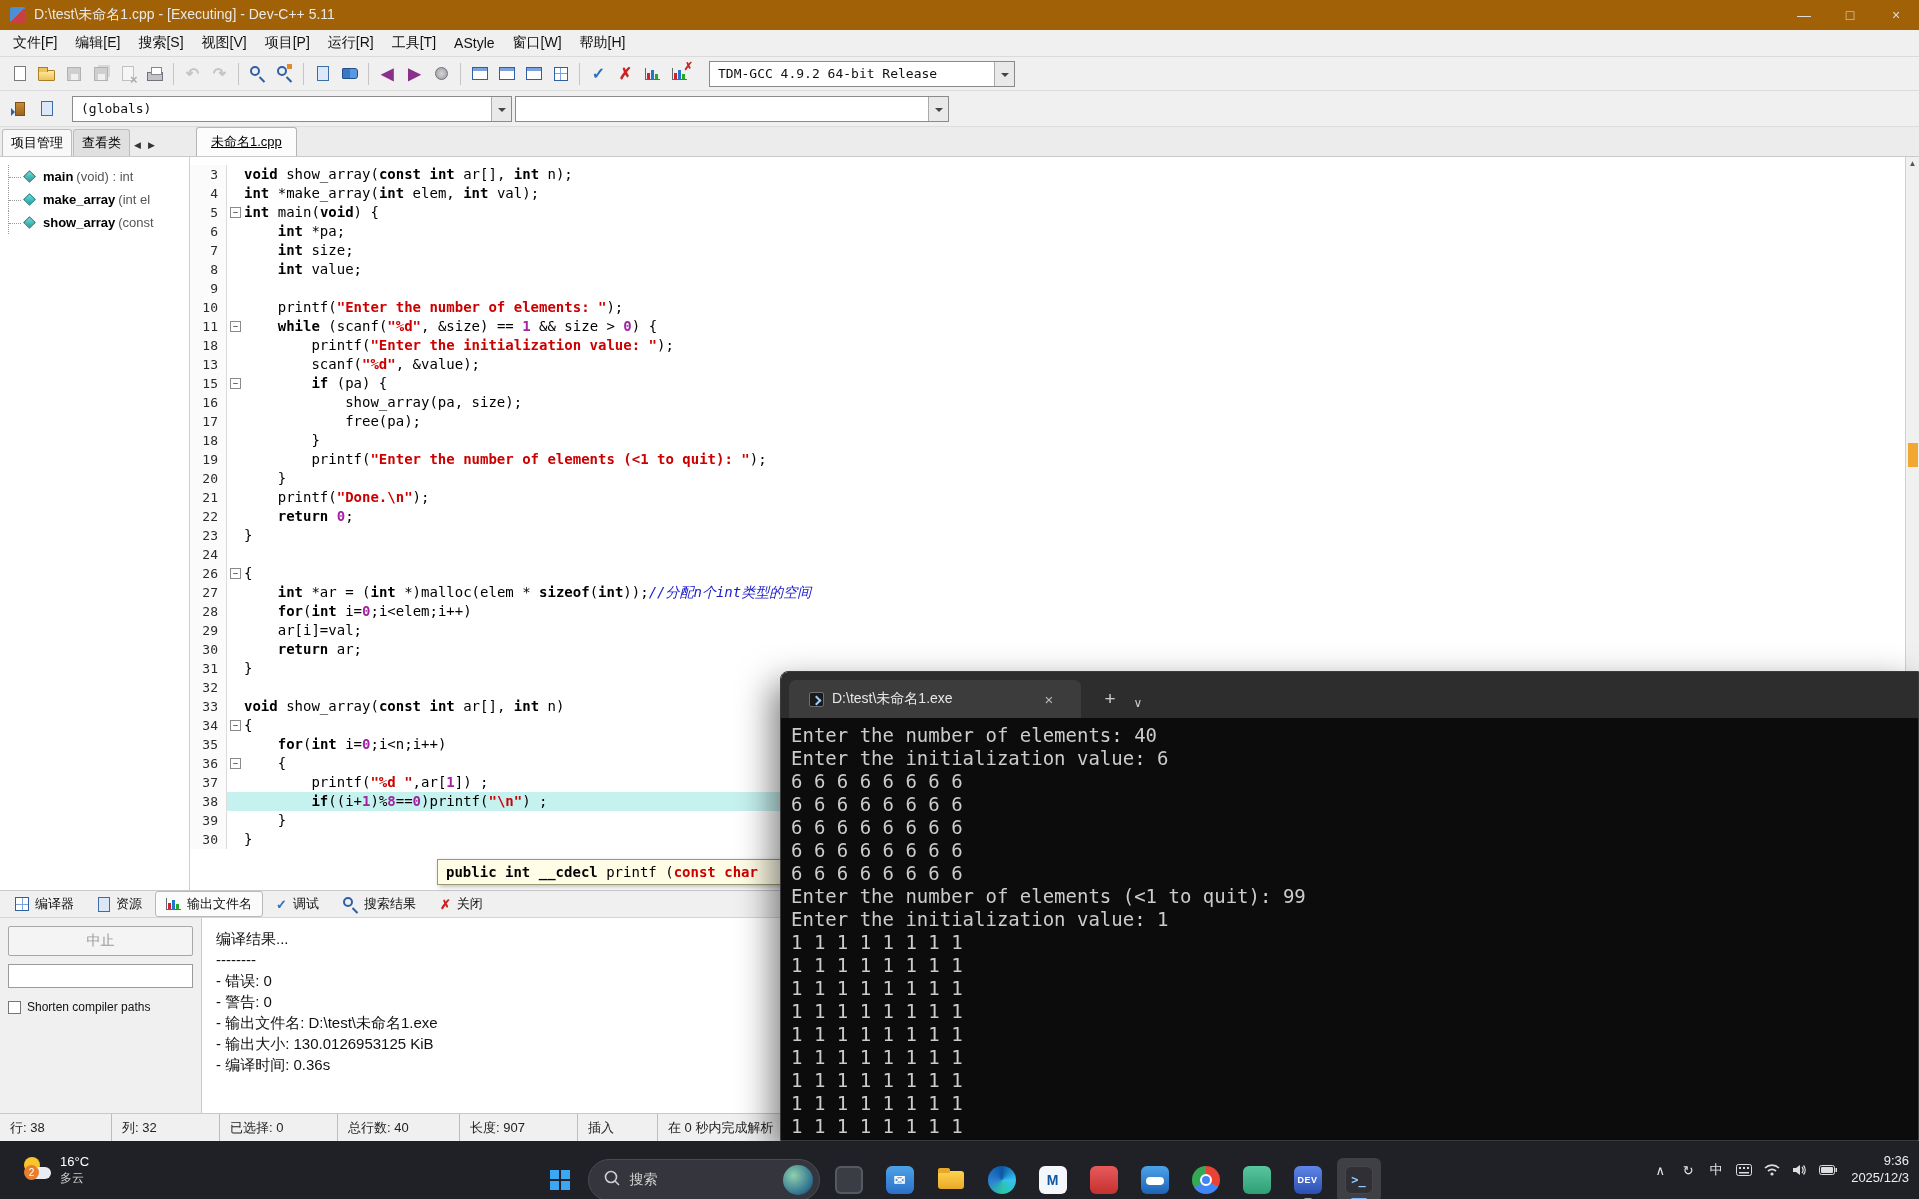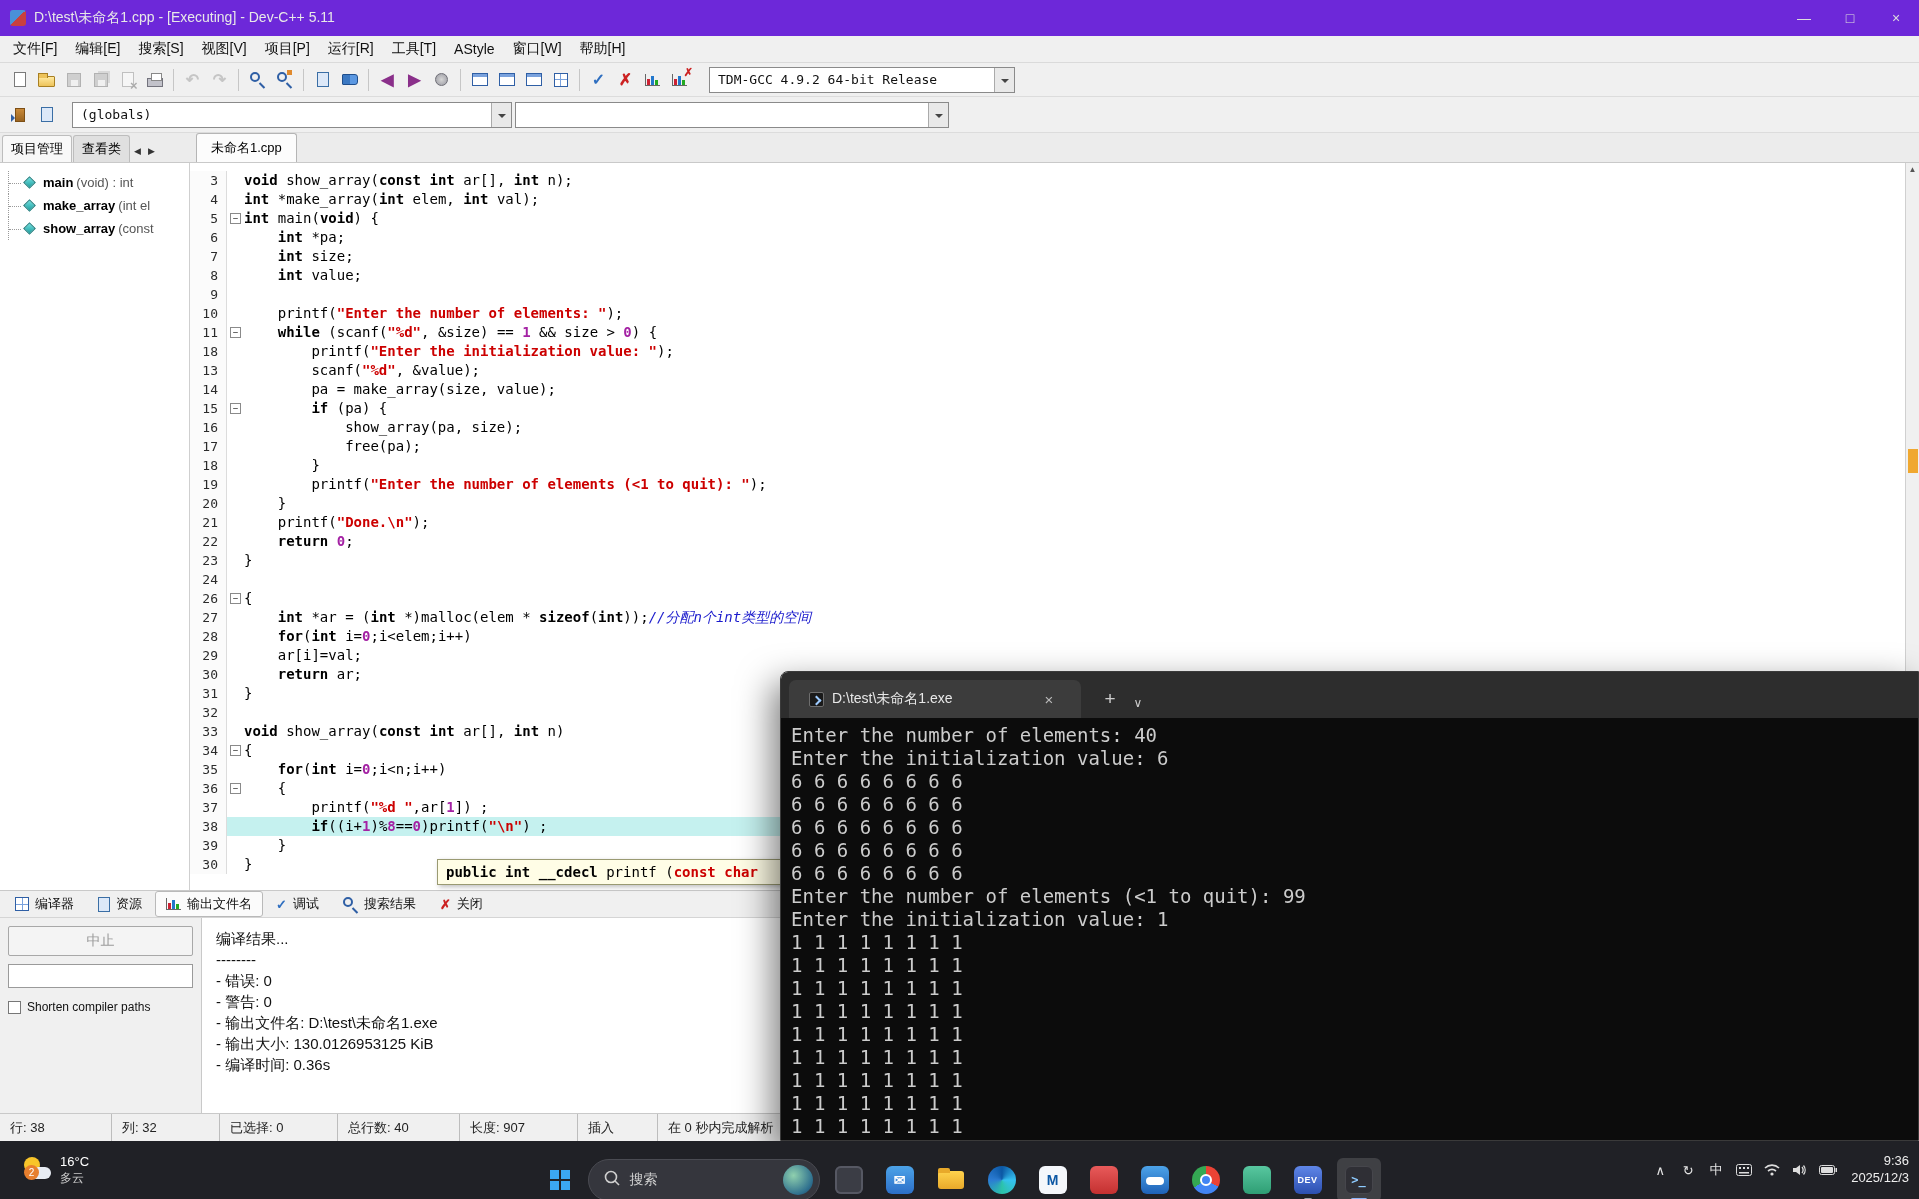--- a/index.html
+++ b/index.html
@@ -1,21 +1,21 @@
 <!DOCTYPE html>
 <html><head>
 <meta charset="utf-8">
 <style>
   *{margin:0;padding:0;box-sizing:border-box;}
   html,body{width:1919px;height:1199px;overflow:hidden;background:#fff;
     font-family:"Liberation Sans",sans-serif;position:relative;}
 
   
   .app{position:absolute;inset:0 0 58px 0;display:flex;flex-direction:column;background:#f0f0f0;}
-  .titlebar{height:36px;background:#6d28d9;color:#fff;display:flex;align-items:center;padding:0 0 0 10px;font-size:14px;flex:0 0 auto;}
+  .titlebar{height:30px;background:#a16207;color:#fff;display:flex;align-items:center;padding:0 0 0 10px;font-size:14px;flex:0 0 auto;}
   .appicon{width:16px;height:16px;margin-right:8px;border-radius:3px;
     background:linear-gradient(135deg,#4a90d9 0 50%,#c94040 50% 100%);flex:0 0 auto;}
   .wtitle{flex:1;white-space:nowrap;overflow:hidden;color:#e8e8e8;}
   .wctrl{width:46px;align-self:stretch;display:flex;align-items:center;justify-content:center;color:#ddd;font-size:14px;}
 
   .menubar{height:27px;background:#f0f0f0;display:flex;align-items:center;padding:0 4px;border-bottom:1px solid #dadada;flex:0 0 auto;}
   .mi{padding:0 9px;font-size:14px;color:#111;}
 
   .tb{background:#f0f0f0;display:flex;align-items:center;flex:0 0 auto;}
   .tb1{height:34px;border-bottom:1px solid #dcdcdc;padding:0 6px;}
@@ -64,21 +64,21 @@
   .shp-door{width:10px;height:14px;background:linear-gradient(#c98a3a,#9a6420);border:1px solid #7d4f15;}
   .shp-door::after{content:'';position:absolute;left:-5px;top:5px;border:4px solid transparent;border-left-color:#2f5fa5;}
 
   
   .tabrow{height:30px;background:#ececec;display:flex;border-bottom:1px solid #c9c9c9;flex:0 0 auto;}
   .sidetabs{width:190px;display:flex;align-items:flex-end;padding:0 2px;gap:1px;flex:0 0 auto;}
   .stab{font-size:13px;padding:4px 8px;background:#e0e0e0;border:1px solid #bdbdbd;border-bottom:none;border-radius:3px 3px 0 0;white-space:nowrap;}
   .stab.sel{background:#f8f8f8;}
   .stabarrow{font-size:9px;padding:6px 3px;color:#333;}
   .edt{flex:1;display:flex;align-items:flex-end;padding-left:6px;}
-  .edtab{font-size:13px;padding:5px 14px;background:#fcfcfc;border:1px solid #b5b5b5;border-bottom:none;border-radius:3px 3px 0 0;}
+  .edtab{font-size:13px;padding:5px 14px;background:#fcfcfc;border:1px solid #b5b5b5;border-bottom:none;border-radius:3px 3px 0 0;text-decoration:underline;}
 
   
   .main{flex:1;display:flex;overflow:hidden;background:#fff;}
   .sidebar{width:190px;border-right:1px solid #cfcfcf;background:#fff;padding-top:8px;overflow:hidden;flex:0 0 auto;}
   .titem{display:flex;align-items:center;height:23px;font-size:13px;white-space:nowrap;}
   .tconn{width:14px;height:100%;border-left:1px dotted #9a9a9a;position:relative;margin-left:8px;flex:0 0 auto;}
   .tconn::after{content:'';position:absolute;top:50%;left:0;width:12px;border-top:1px dotted #9a9a9a;}
   .tdia{width:9px;height:9px;background:linear-gradient(135deg,#6fe0e0,#1f9e9e);border:1px solid #157676;transform:rotate(45deg);margin:0 9px 0 3px;flex:0 0 auto;}
   .tname{font-weight:bold;color:#000;margin-right:3px;}
   .tsig{color:#555;}
@@ -404,25 +404,20 @@
           <span class="ln">18</span>
           <span class="fold"></span>
           <span class="code">        printf(<span class="ts">"Enter the initialization value: "</span>);</span>
         </div>
         <div class="eline">
           <span class="ln">13</span>
           <span class="fold"></span>
           <span class="code">        scanf(<span class="ts">"%d"</span>, &amp;value);</span>
         </div>
         <div class="eline">
-          <span class="ln">14</span>
-          <span class="fold"></span>
-          <span class="code">        pa = make_array(size, value);</span>
-        </div>
-        <div class="eline">
           <span class="ln">15</span>
           <span class="fold">
             <span class="foldbox">−</span>
           </span>
           <span class="code">        <span class="tk">if</span> (pa) {</span>
         </div>
         <div class="eline">
           <span class="ln">16</span>
           <span class="fold"></span>
           <span class="code">            show_array(pa, size);</span>

